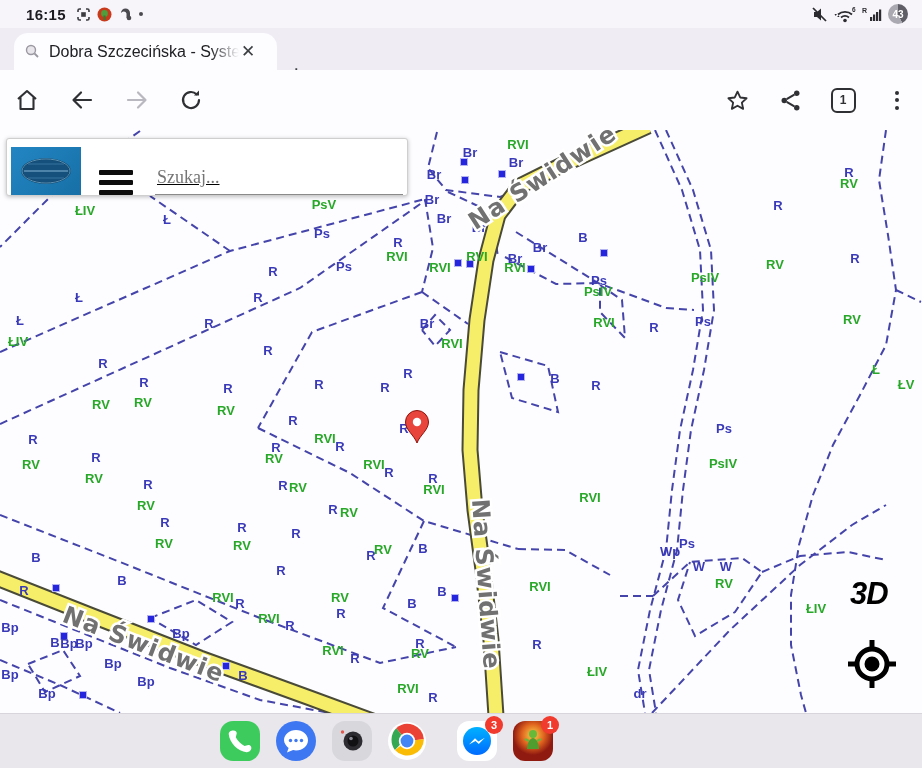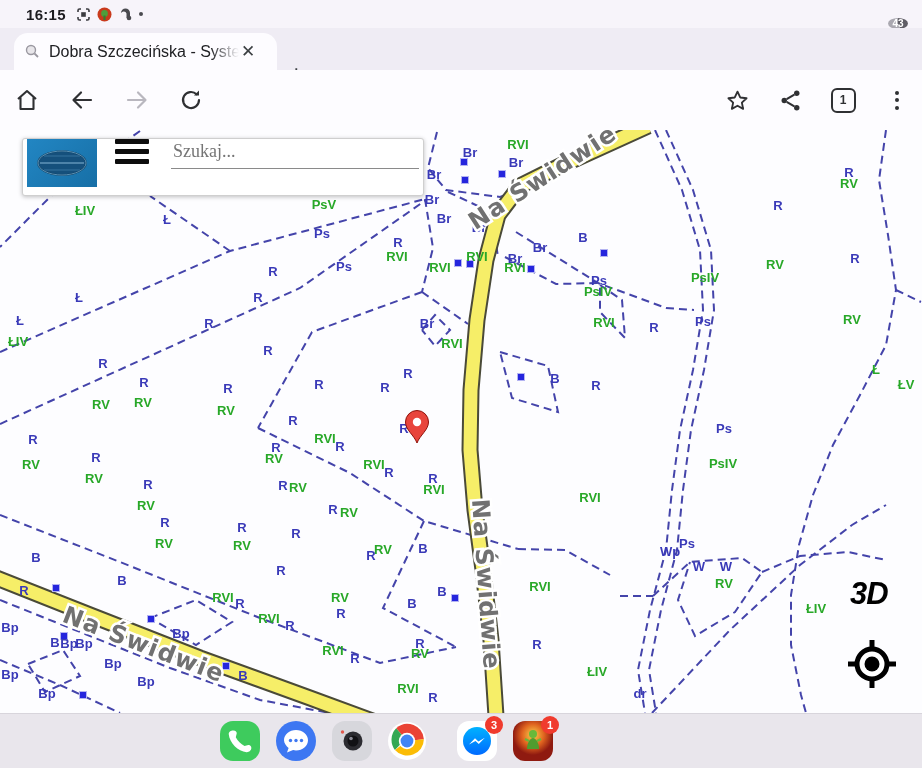--- a/index.html
+++ b/index.html
@@ -1,42 +1,42 @@
 <!DOCTYPE html>
 <html><head>
 <meta charset="utf-8">
 <style>
   html,body{margin:0;padding:0;background:#fff;}
   #screen{position:relative;width:922px;height:768px;overflow:hidden;font-family:"Liberation Sans",sans-serif;background:#15803d;}
   
   #statusbar{position:absolute;left:0;top:0;width:922px;height:28px;background:#f7f4fa;display:flex;align-items:center;}
   .sb-time{margin-left:26px;font-size:15px;font-weight:700;color:#1c1b1f;letter-spacing:.3px;}
   .sb-left-icons{display:flex;align-items:center;gap:6px;margin-left:10px;}
-  .sb-right{position:absolute;right:14px;top:0;height:28px;display:flex;align-items:flex-end;gap:6px;flex-direction:column;}
+  .sb-right{position:absolute;right:14px;top:0;height:28px;display:flex;align-items:center;gap:6px;}
   .sb-batt{width:20px;height:20px;border-radius:50%;background:conic-gradient(#5f5d65 0 43%, #aaa8b0 43% 100%);display:flex;align-items:center;justify-content:center;color:#fff;font-size:10px;font-weight:700;}
   
   #tabstrip{position:absolute;left:0;top:28px;width:922px;height:42px;background:#efecf4;}
   #tab{position:absolute;left:14px;top:5px;width:263px;height:37px;background:#fdfcff;border-radius:14px 14px 0 0;display:flex;align-items:center;}
   .tab-title{margin-left:8px;width:190px;font-size:16px;color:#202124;white-space:nowrap;overflow:hidden;-webkit-mask-image:linear-gradient(90deg,#000 85%,transparent);mask-image:linear-gradient(90deg,#000 85%,transparent);}
   .tab-close{margin-left:2px;font-size:17px;color:#3c4043;cursor:default;}
   .newtab{position:absolute;left:289px;top:32px;font-size:25px;font-weight:400;color:#3c4043;}
   
   #toolbar{position:absolute;left:0;top:70px;width:922px;height:60px;background:#fdfcff;display:flex;align-items:center;}
   .tb-ic{width:30px;height:30px;display:flex;align-items:center;justify-content:center;flex:0 0 auto;}
   #omnibox{position:absolute;left:214px;top:81px;width:504px;height:42px;border-radius:21px;background:#edeff3;display:flex;align-items:center;overflow:hidden;}
   .url-text{font-size:17px;color:#1f1f1f;white-space:nowrap;overflow:hidden;margin-left:10px;}
   .tabcount{width:21px;height:21px;border:2.3px solid #2f3033;border-radius:6px;display:flex;align-items:center;justify-content:center;font-size:12px;font-weight:700;color:#2f3033;}
   .kebab{display:flex;flex-direction:column;gap:3.5px;align-items:center;}
   .kebab i{width:4px;height:4px;border-radius:50%;background:#2f3033;}
   
   #map{position:absolute;left:0;top:130px;width:922px;height:583px;background:#fdfdff;}
   #map-svg{position:absolute;left:0;top:0;}
   .plbl{font:bold 13px "Liberation Sans","DejaVu Sans",sans-serif;}
   .rlbl{font:600 24px "DejaVu Sans",sans-serif;fill:#717171;stroke:#ffffff;stroke-width:5px;paint-order:stroke;letter-spacing:1.5px;}
-  #searchcard{position:absolute;left:22px;top:8px;width:400px;height:56px;background:#fff;border:1px solid #cfcfcf;border-radius:3px;box-shadow:0 1px 4px rgba(0,0,0,.25);display:flex;align-items:flex-start;z-index:5;}
+  #searchcard{position:absolute;left:6px;top:8px;width:400px;height:56px;background:#fff;border:1px solid #cfcfcf;border-radius:3px;box-shadow:0 1px 4px rgba(0,0,0,.25);display:flex;align-items:flex-end;z-index:5;text-decoration:underline;}
   #logo{width:70px;height:48px;margin-left:4px;background:linear-gradient(135deg,#2286c3,#176fa6);display:flex;align-items:center;justify-content:center;}
   #burger{margin-left:18px;display:flex;flex-direction:column;gap:5px;}
   #burger i{width:34px;height:5px;background:#0d0d0d;border-radius:1px;}
   #searchfield{margin-left:22px;width:246px;border:none;outline:none;background:transparent;font-size:18px;color:#555;border-bottom:1px solid #8a8a8a;padding:2px 0 6px 2px;font-family:"Liberation Serif","DejaVu Serif",serif;}
   #searchfield::placeholder{color:#757575;}
   #btn3d{position:absolute;left:850px;top:446px;font-size:31px;font-weight:800;color:#000;letter-spacing:-1px;z-index:4;font-family:"Liberation Sans",sans-serif;font-style:italic;}
   #gps{position:absolute;left:844px;top:506px;z-index:4;}
   
   #dock{position:absolute;left:0;top:713px;width:922px;height:55px;background:#e9e6ec;border-top:1px solid #d8d5dc;}
   .app{position:absolute;top:7px;width:40px;height:40px;}

